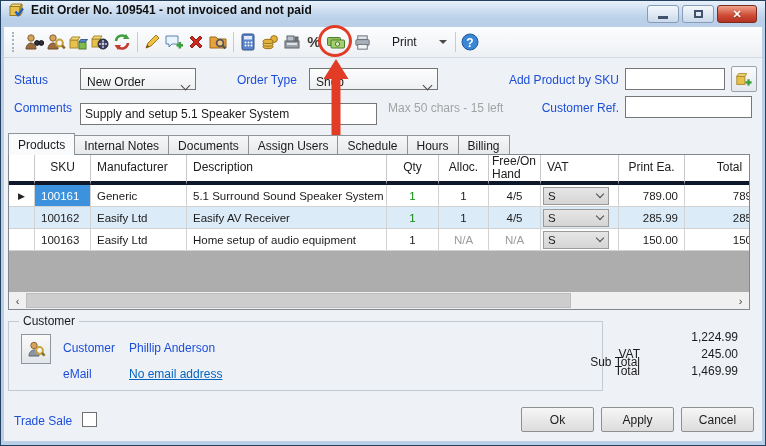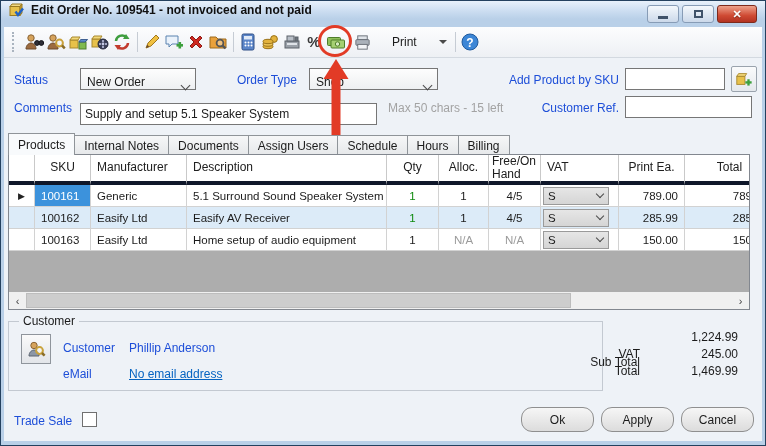--- a/index.html
+++ b/index.html
@@ -84,21 +84,21 @@
   .groupbox { position:absolute; left:4px; top:263px; width:595px; height:70px; border:1px solid #c3c9d1; border-radius:0; }
   .gb-legend { position:absolute; top:-8px; left:10px; background:#eef2f7; padding:0 4px; }
   .cust-btn { position:absolute; left:12px; top:12px; width:30px; height:30px; border:1px solid #8f959c;
     background:linear-gradient(#fafafa,#e2e5e9); display:flex; align-items:center; justify-content:center; cursor:pointer; }
   .email-link { color:#0563c1; text-decoration:underline; cursor:pointer; }
   .t-label { position:absolute; width:96px; text-align:right; color:#1b1b1b; }
   .t-value { position:absolute; width:94px; text-align:right; color:#1b1b1b; }
 
   
   .chkbox { position:absolute; width:15px; height:15px; border:1px solid #707070; background:#fff; cursor:pointer; }
-  .btn { position:absolute; width:73px; height:25px; border:1px solid #8f8f8f; border-radius:11px;
+  .btn { position:absolute; width:73px; height:25px; border:1px solid #8f8f8f; border-radius:2px;
     background:linear-gradient(#f6f6f6,#dcdcdc); font-family:"Liberation Sans",sans-serif; font-size:12px; color:#1b1b1b;
     display:flex; align-items:center; justify-content:center; cursor:pointer; }
 </style>
 </head>
 <body>
 
 <div class="window">
 
   <div class="titlebar">
     <svg class="title-icon" viewBox="0 0 16 16">

